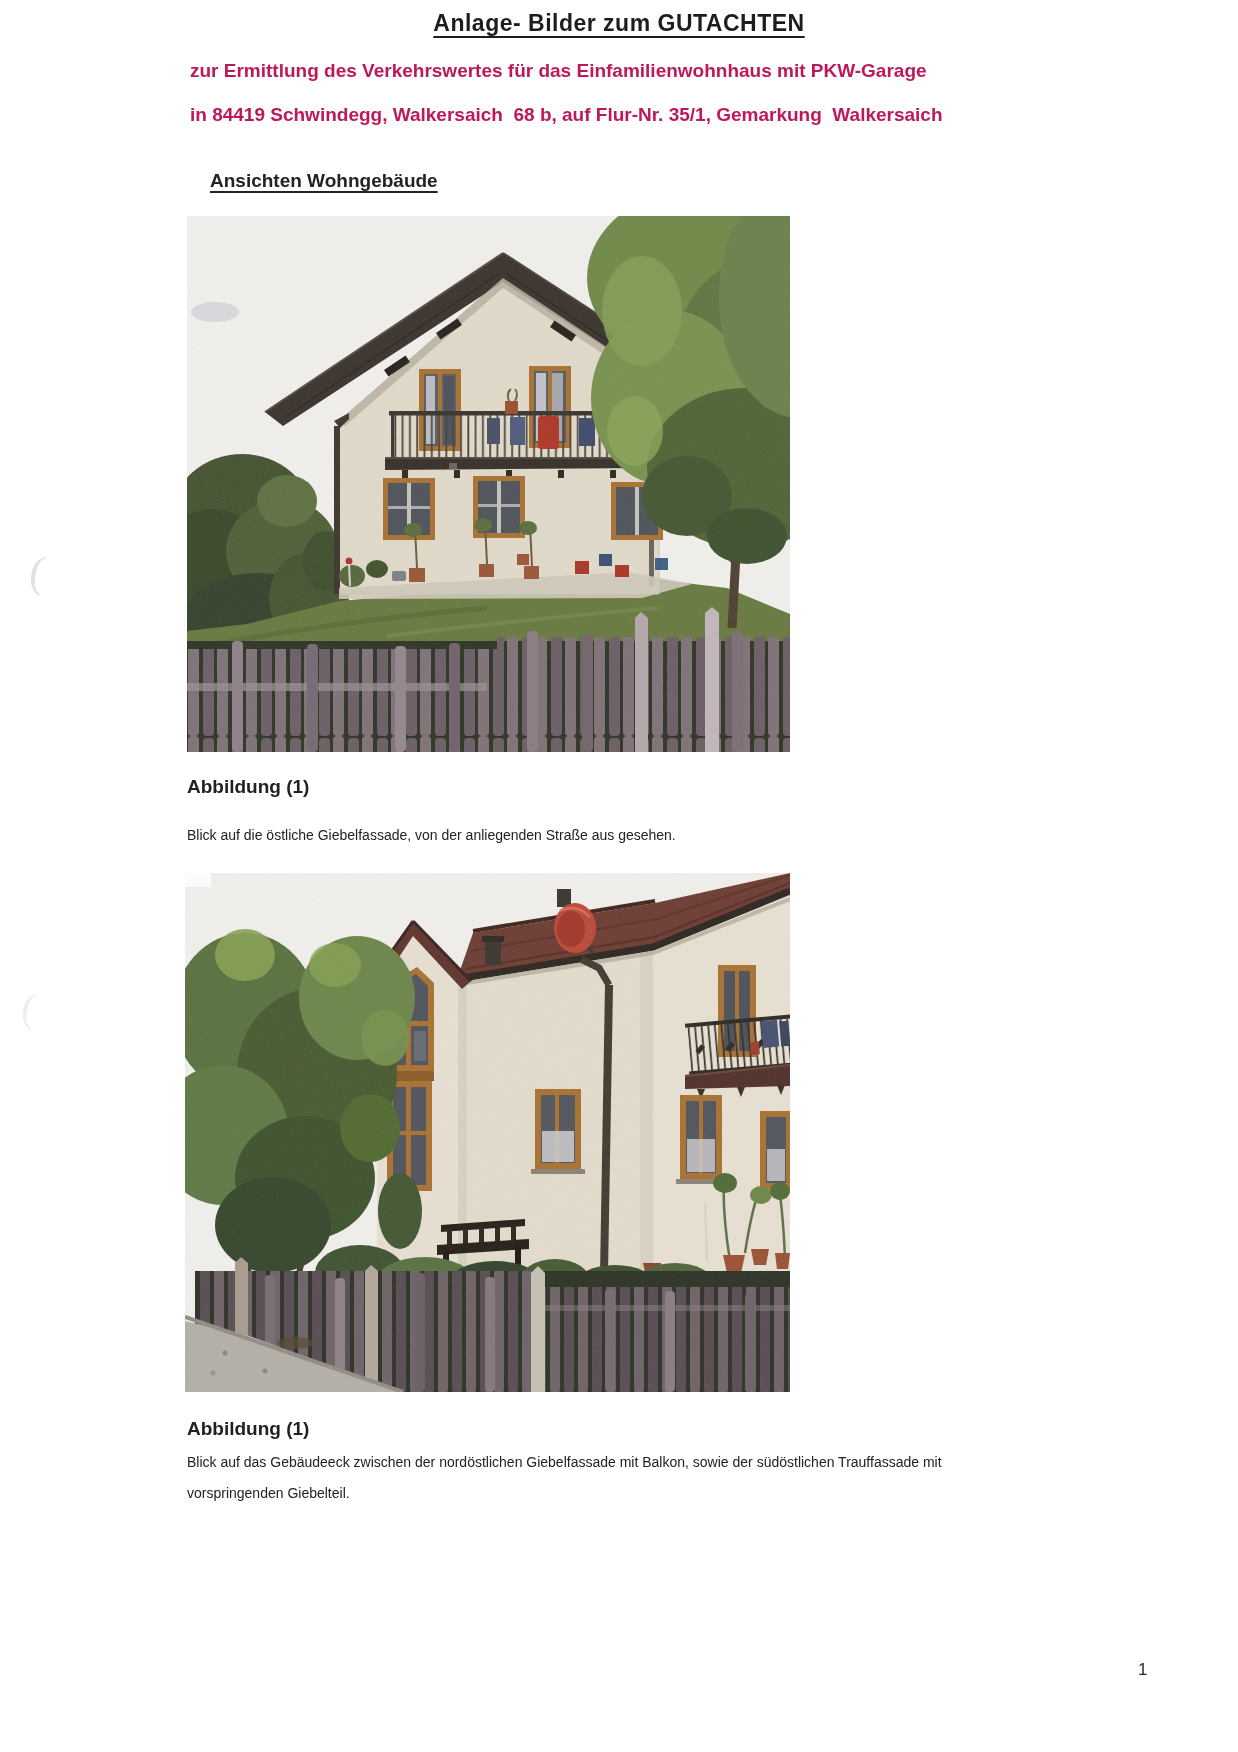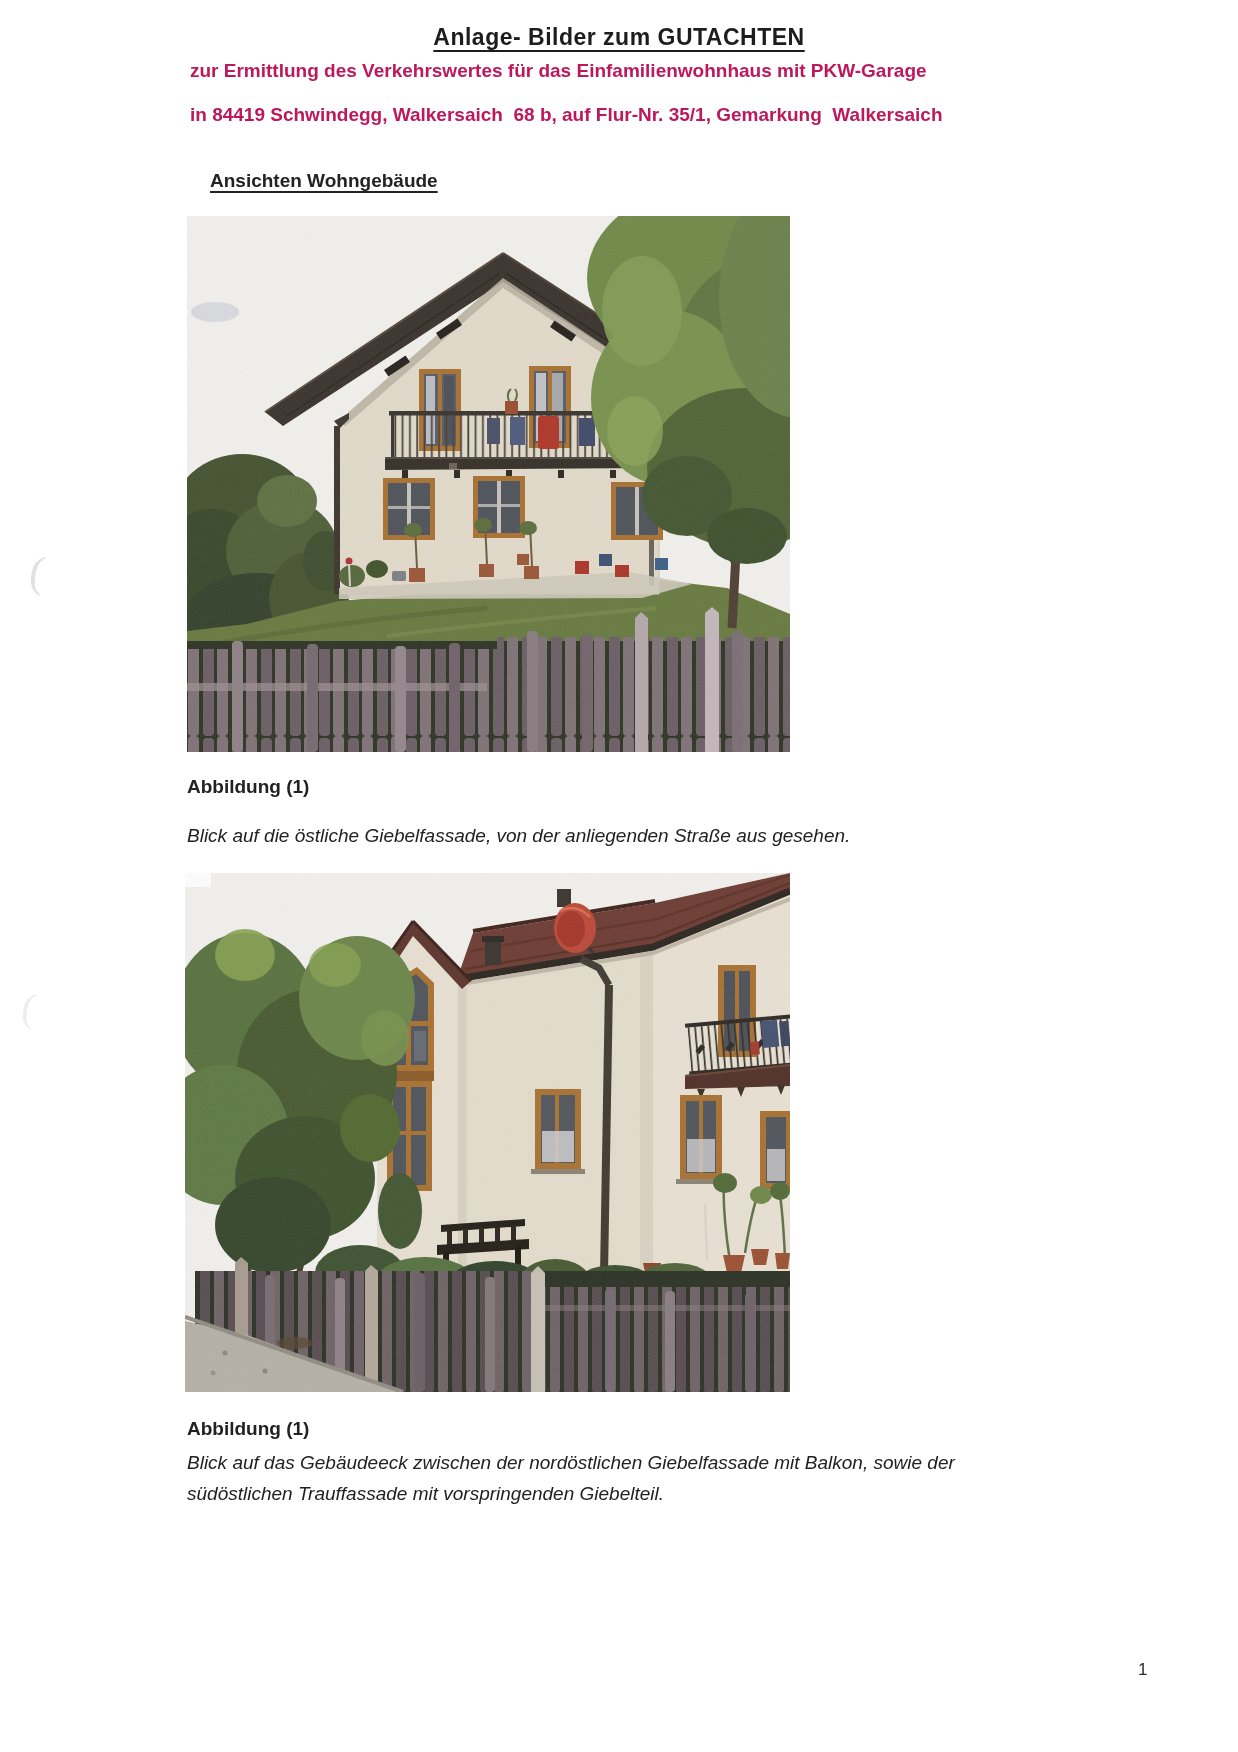--- a/index.html
+++ b/index.html
@@ -1,28 +1,28 @@
 <!DOCTYPE html>
 <html><head>
 <meta charset="utf-8">
 <style>
   html,body{margin:0;padding:0;background:#ffffff;}
   body{width:1238px;height:1752px;position:relative;overflow:hidden;
        font-family:"Liberation Sans", sans-serif;color:#1d1d1d;}
   .abs{position:absolute;}
   .title{left:0;right:0;top:10px;text-align:center;font-size:23px;font-weight:bold;
-         letter-spacing:.5px;margin-top:14px;}
+         letter-spacing:.5px;}
   .title span{text-decoration:underline;text-decoration-thickness:2px;text-underline-offset:5px;}
   .intro{left:190px;font-size:19px;font-weight:bold;white-space:pre-wrap;color:#be185d;}
   .intro1{top:60px;}
   .intro2{top:104px;}
   .secthead{left:190px;top:170px;font-size:19px;font-weight:bold;color:#232323;margin-left:20px;}
   .secthead span{text-decoration:underline;text-decoration-thickness:2px;text-underline-offset:4px;}
   .figlabel{font-size:19px;font-weight:bold;color:#222;text-align:right;}
-  .figcaption{font-size:19px;font-weight:normal;color:#222;line-height:31px;max-width:852px;font-style:italic;}
+  .figcaption{font-size:14px;font-weight:normal;color:#222;line-height:31px;max-width:852px;}
   .cap1-label{left:187px;top:776px;}
   .cap1-text{left:187px;top:820px;}
   .cap2-label{left:187px;top:1418px;}
   .cap2-text{left:187px;top:1447px;}
   .pagenum{left:1138px;top:1660px;font-size:17px;color:#2a2a2a;}
   .photo{display:block;}
   .photo1{left:187px;top:216px;}
   .photo2{left:185px;top:873px;}
   .artifact{color:#d8d8d8;font-size:44px;font-weight:300;transform:rotate(9deg);
             font-family:"Liberation Serif", serif;}

